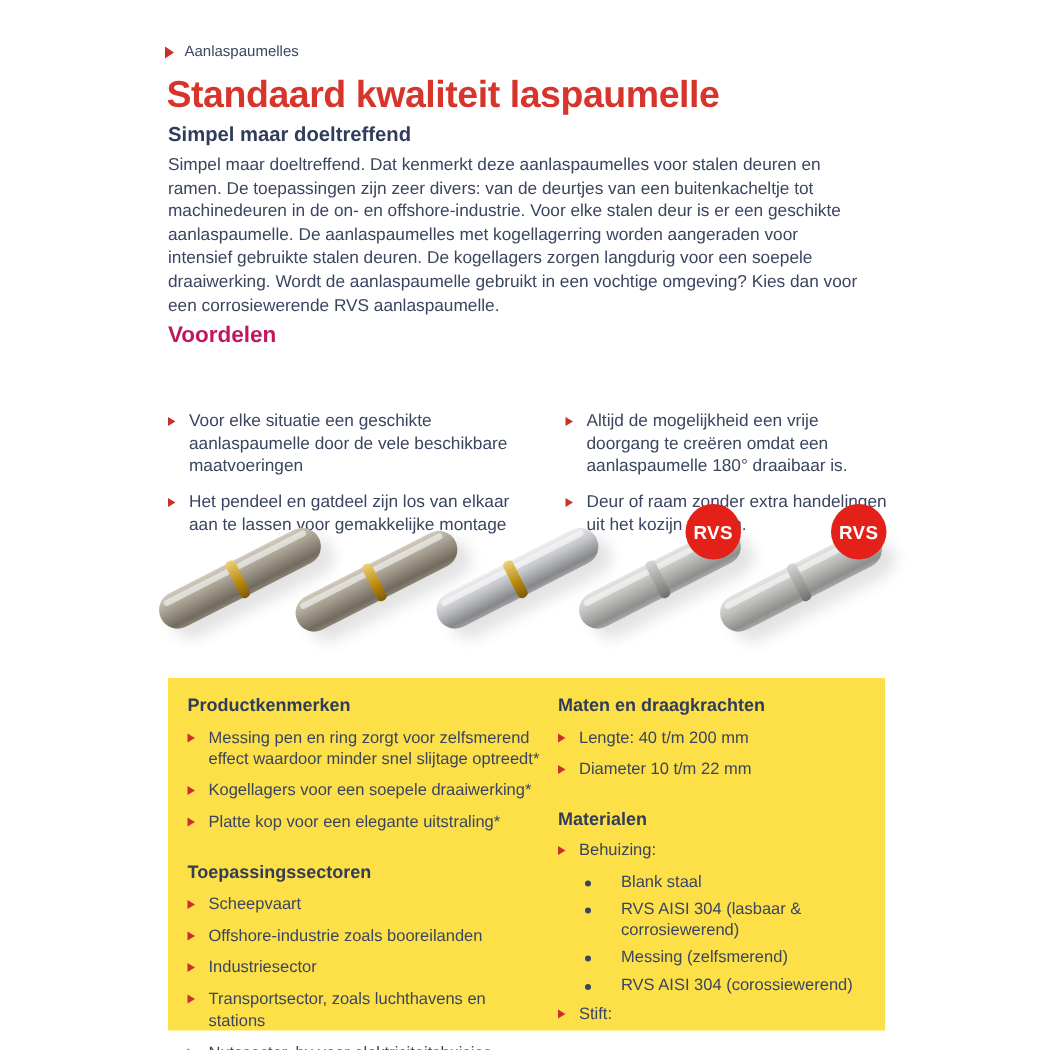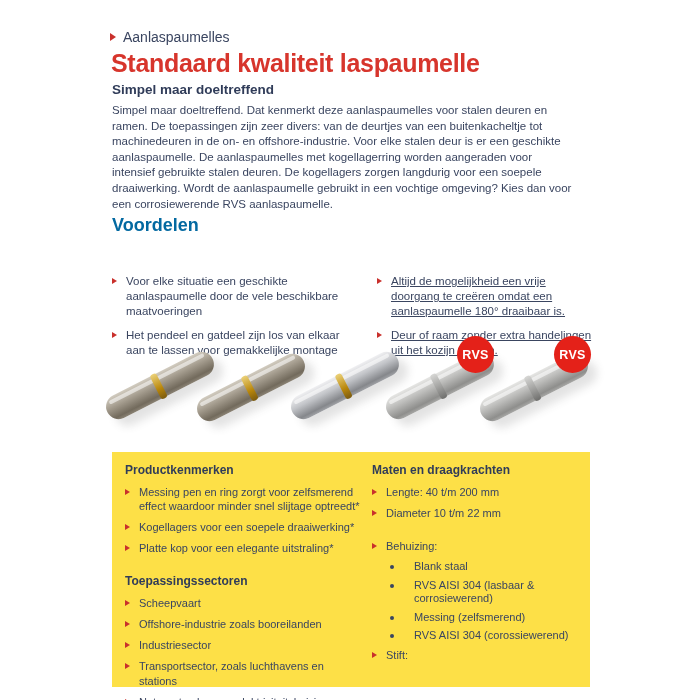--- a/index.html
+++ b/index.html
@@ -5,35 +5,35 @@
   * { margin:0; padding:0; box-sizing:border-box; }
   html,body { background:#fff; }
   .page {
     position:relative; width:700px; height:700px; background:#ffffff;
     font-family:"Liberation Sans", sans-serif; color:#3a4560; overflow:hidden;
   }
   
   .logo { position:absolute; left:544px; top:7px; width:54px; height:38px; }
   
   .category { position:absolute; left:110px; top:29px; display:flex; align-items:center; gap:7px;
-    font-size:14px; color:#3a4560; }
+    font-size:10px; color:#3a4560; }
   .tri { width:0; height:0; border-left:6px solid #c9302c; border-top:4px solid transparent;
     border-bottom:4px solid transparent; flex:0 0 auto; }
   h1.title { position:absolute; left:111px; top:49px; font-size:25px; font-weight:700;
     color:#d7352c; letter-spacing:-0.3px; }
   h2.subtitle { position:absolute; left:112px; top:82px; font-size:13.5px; font-weight:700;
     color:#303c59; }
   .intro { position:absolute; left:112px; top:103px; width:466px; font-size:11.5px;
     line-height:15.6px; color:#3a4560; }
   
-  .voordelen-h { position:absolute; left:112px; top:215px; font-size:18px; font-weight:700;
-    color:#0369a1;text-align:right; }
+  .voordelen-h { position:absolute; left:112px; top:215px; font-size:15px; font-weight:700;
+    color:#be185d;text-align:right; }
   .vcols { position:absolute; left:112px; top:234px; width:480px; display:flex;margin-top:40px; }
   .vcol.left  { width:248px; margin-right:17px; }
-  .vcol.right { width:215px;text-decoration:underline; }
+  .vcol.right { width:215px; }
   .brow { display:flex; gap:9px; margin-bottom:8px; font-size:11.5px; line-height:15.2px; }
   .brow .tri { margin-top:4px; border-left-width:5px; border-top-width:3.5px; border-bottom-width:3.5px; }
   
   .products { position:absolute; left:0; top:328px; width:700px; height:115px; }
   .hinge { position:absolute; width:118px; height:25px; border-radius:13px;
     transform:rotate(-27deg); box-shadow:5px 10px 9px rgba(70,70,70,0.15); }
   .hinge .ring { position:absolute; left:46%; top:-1px; bottom:-1px; width:7px; border-radius:3px; }
   .hinge .shine { position:absolute; left:6px; right:6px; top:3px; height:4px; border-radius:3px;
     background:rgba(255,255,255,0.55); }
   .hinge.v1, .hinge.v2 { background:linear-gradient(to bottom,#d2ccc0,#a39b8d 42%,#726a5c 85%,#8b8375); }
@@ -163,20 +163,21 @@
       <h4>Maten en draagkrachten</h4>
       <div class="brow">
         <span class="tri"></span>
         <span>Lengte: 40 t/m 200 mm</span>
       </div>
       <div class="brow">
         <span class="tri"></span>
         <span>Diameter 10 t/m 22 mm</span>
       </div>
       <div class="gap"></div>
+      <h4>Materialen</h4>
 
       <div class="brow">
         <span class="tri"></span>
         <span>Behuizing:</span>
       </div>
       <div class="drow">
         <span class="dot"></span>
         <span>Blank staal</span>
       </div>
       <div class="drow">

